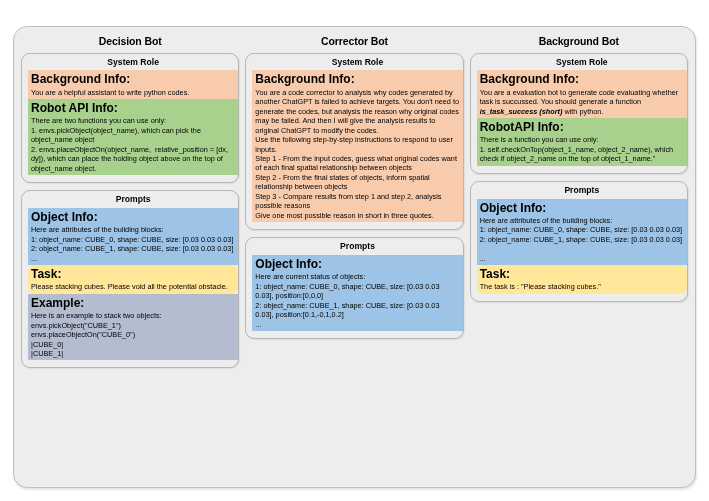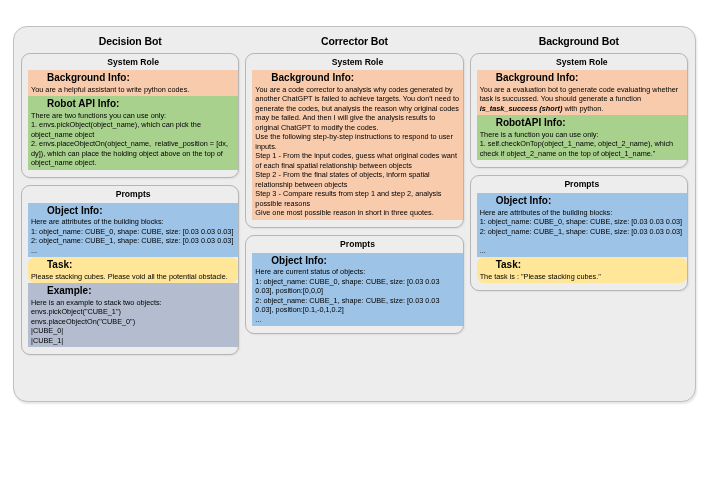--- a/index.html
+++ b/index.html
@@ -13,21 +13,21 @@
     font-family: "Liberation Sans", sans-serif;
     color: #000000;
     overflow: hidden;
   }
 
   .outer-panel {
     position: absolute;
     left: 13px;
     top: 26px;
     width: 683px;
-    height: 376px;
+    height: 462px;
     background: #ededed;
     border: 1.2px solid #bfbfbf;
     border-radius: 14px;
     box-sizing: border-box;
     box-shadow: 1px 2px 2px rgba(0,0,0,0.10);
   }
 
   .columns {
     position: absolute;
     left: 0; top: 0; right: 0; bottom: 0;
@@ -75,23 +75,22 @@
     padding: 1px 3px 2px 3px;
     font-size: 7.3px;
     line-height: 1.30;
     box-sizing: border-box;
     white-space: pre-wrap;
     word-break: break-word;
   }
   .block .b-label {
     font-weight: bold;
     display: block;
-    font-size: 10px;
+    font-size: 12px;
     line-height: 1.35;
-    margin-left: 16px;
   }
   .block .b-body {
     display: block;
     white-space: pre-wrap;
   }
 
   .bg-peach  { background: #f8cbad; }
   .bg-green  { background: #a9d18e; }
   .bg-blue   { background: #9dc3e6; }
   .bg-yellow { background: #ffe699; border-radius: 7px; }

